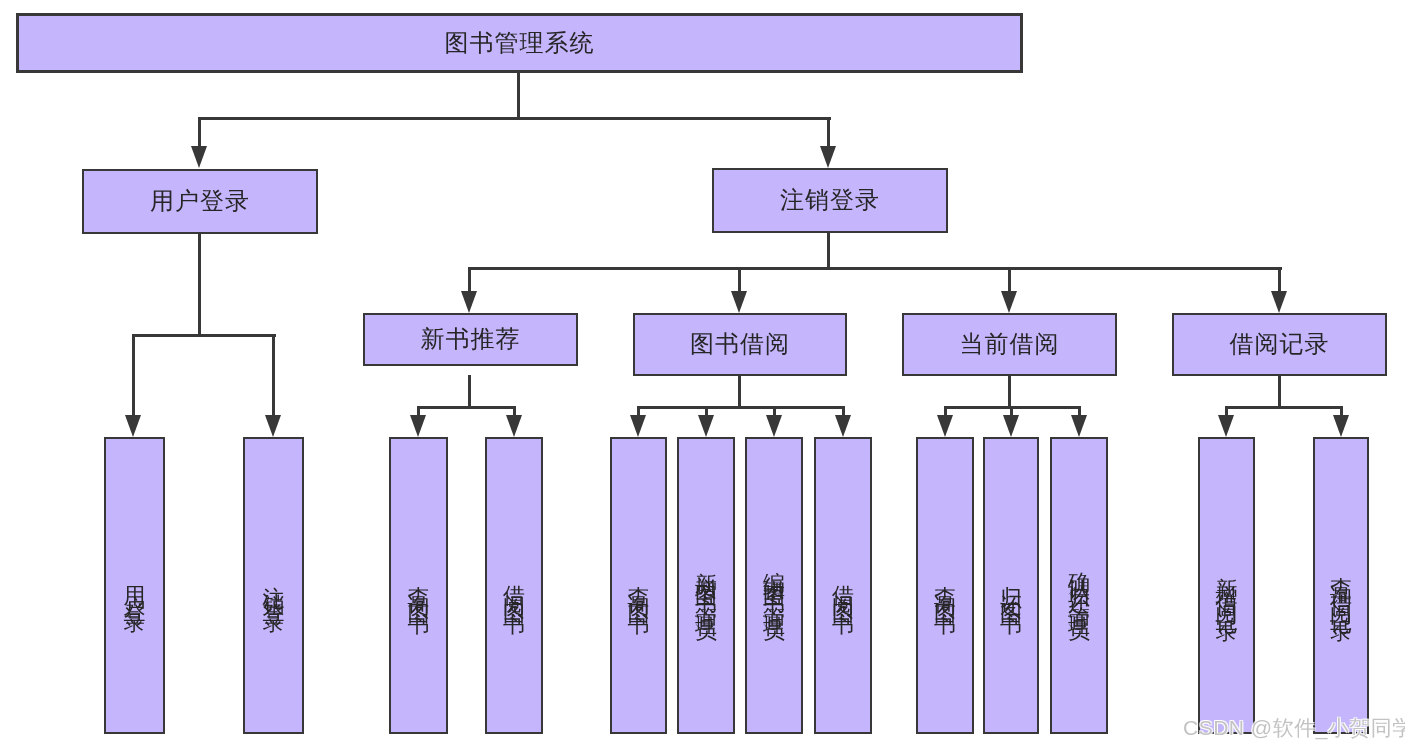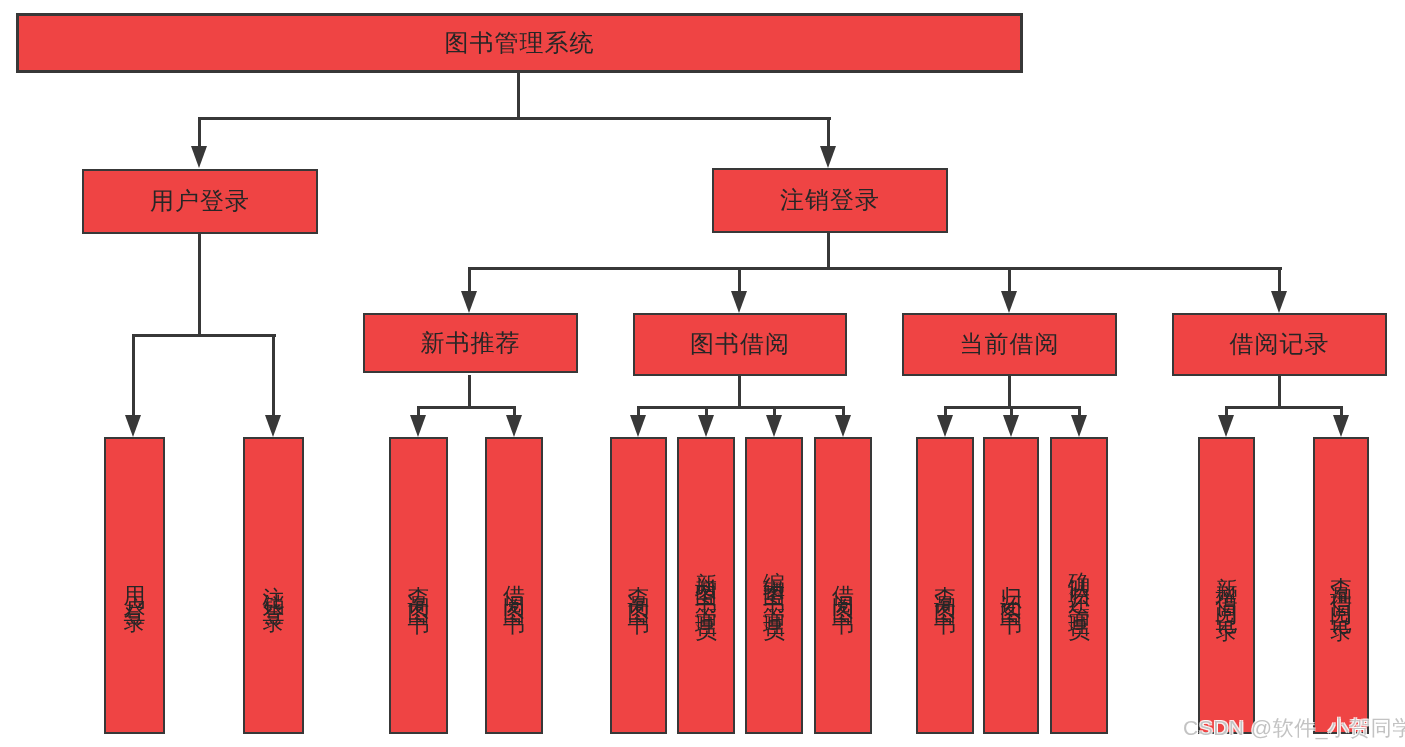--- a/index.html
+++ b/index.html
@@ -3,21 +3,21 @@
 <meta charset="utf-8">
 <style>
   html,body{margin:0;padding:0;background:#ffffff;}
   body{
     font-family:"Liberation Sans","DejaVu Sans",sans-serif;
     width:1405px;height:747px;overflow:hidden;position:relative;
   }
   #canvas{position:absolute;left:0;top:0;width:1405px;height:747px;background:#ffffff;}
   .box{
     position:absolute;box-sizing:border-box;
-    border:2px solid #383838;background:#ef4444;
+    border:2px solid #383838;background:#c4b5fd;
     display:flex;align-items:center;justify-content:center;
     z-index:2;
   }
   .root-box{border-width:3px;}
   .hlabel{
     font-size:24px;color:#262626;letter-spacing:1px;white-space:nowrap;line-height:1.2;
   }
   .vlabel{
     writing-mode:vertical-rl;text-orientation:mixed;
     font-size:22px;color:#262626;letter-spacing:9px;line-height:1;white-space:nowrap;
@@ -45,21 +45,21 @@
   </div>
 
   <div class="box" style="left:82px;top:169px;width:236px;height:65px;">
     <span class="hlabel">用户登录</span>
   </div>
 
   <div class="box" style="left:712px;top:168px;width:236px;height:65px;">
     <span class="hlabel">注销登录</span>
   </div>
 
-  <div class="box" style="left:363px;top:313px;width:215px;height:60px;">
+  <div class="box" style="left:363px;top:313px;width:215px;height:53px;">
     <span class="hlabel">新书推荐</span>
   </div>
 
   <div class="box" style="left:902px;top:313px;width:215px;height:63px;">
     <span class="hlabel">当前借阅</span>
   </div>
 
   <div class="box" style="left:633px;top:313px;width:214px;height:63px;">
     <span class="hlabel">图书借阅</span>
   </div>

